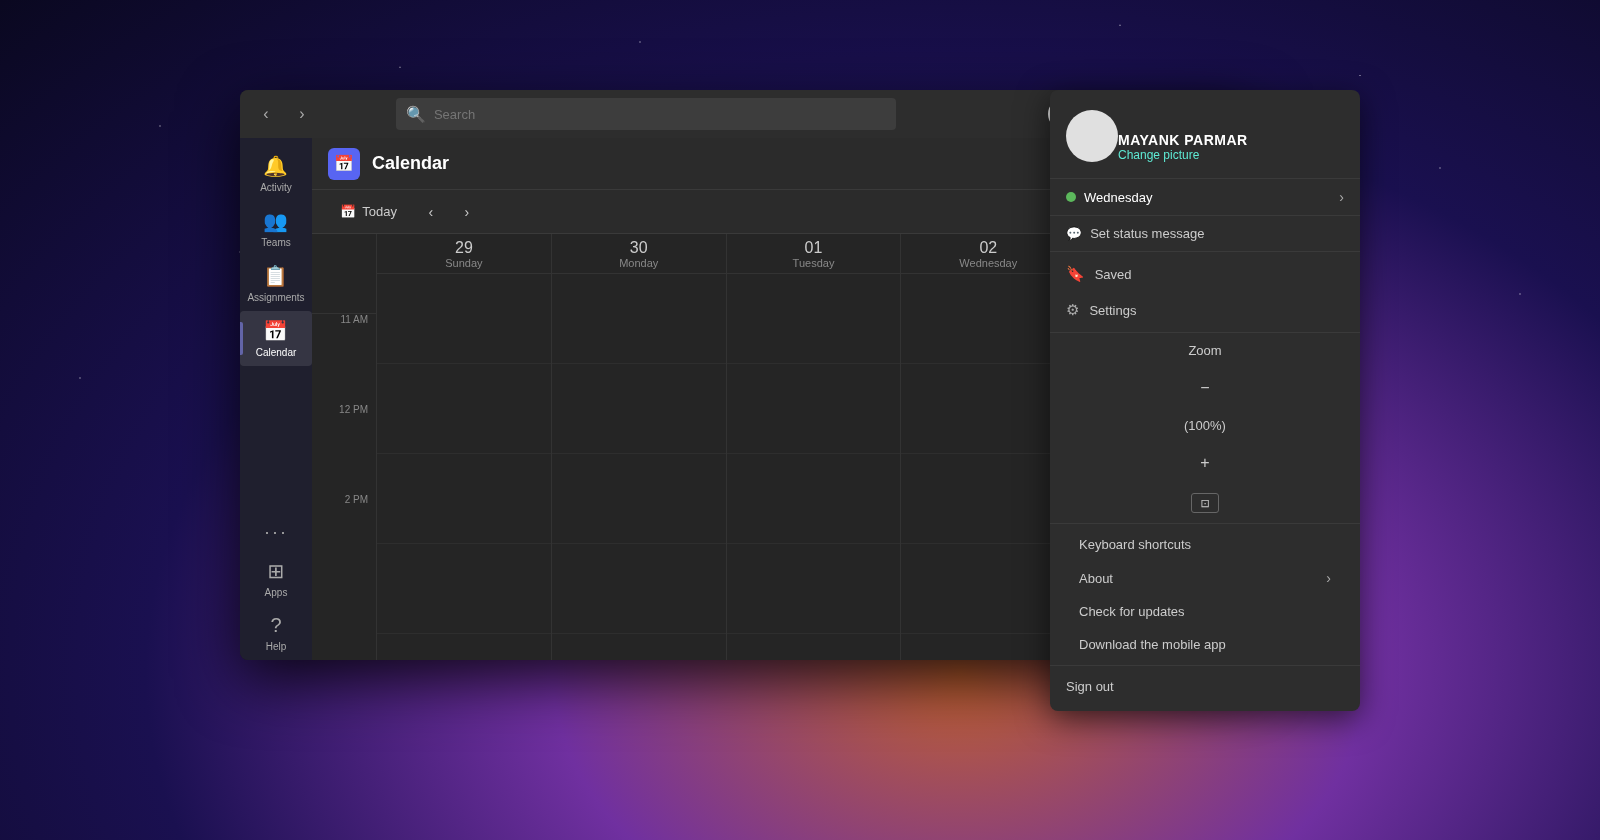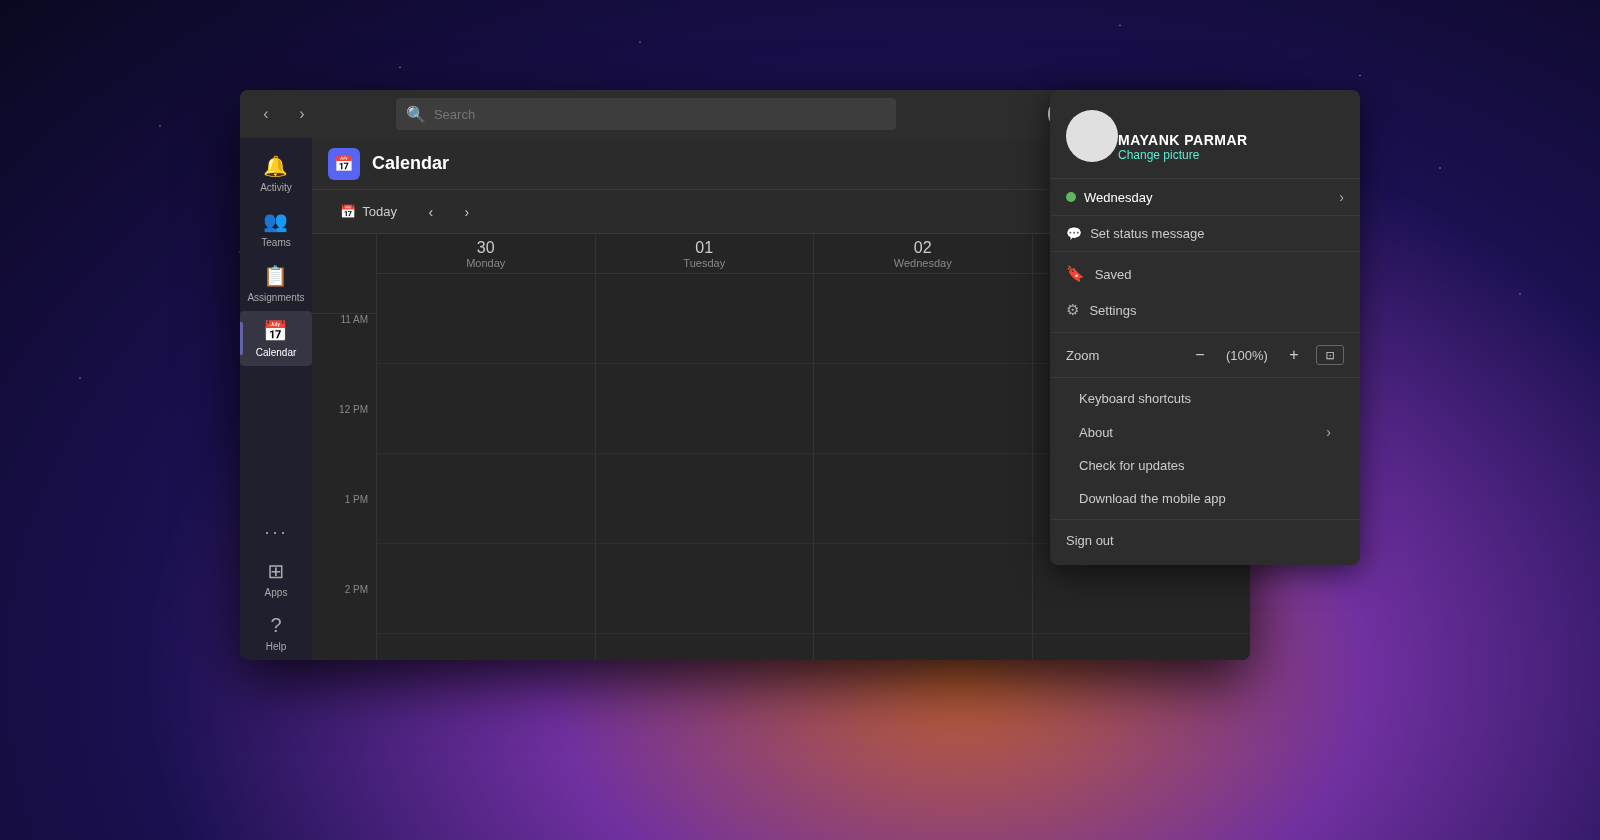--- a/index.html
+++ b/index.html
@@ -410,21 +410,22 @@
       color: #ccc;
       font-size: 13px;
     }
     .menu-item-icon { font-size: 15px; color: #aaa; }
 
     .zoom-row {
       display: flex;
       align-items: center;
       padding: 10px 16px;
       border-bottom: 1px solid #3a3a3a;
-      gap: 10px;
+      gap: 18px;
+      flex-direction: column;
     }
     .zoom-label { color: #ccc; font-size: 13px; flex: 1; }
     .zoom-btn {
       width: 24px;
       height: 24px;
       border: none;
       background: transparent;
       color: #ccc;
       cursor: pointer;
       font-size: 16px;
@@ -544,25 +545,34 @@
         <button class="cal-nav-btn">‹</button>
         <button class="cal-nav-btn">›</button>
       </div>
 
       <div class="calendar-grid">
 
         <div class="time-col">
           <div style="height:40px;border-bottom:1px solid #333;"></div>
           <div class="time-slot">11 AM</div>
           <div class="time-slot">12 PM</div>
-          <div class="time-slot">1 PM</div>
           <div class="time-slot">2 PM</div>
         </div>
 
         <div class="day-columns">
+          <div class="day-col">
+            <div class="day-header">
+              <span class="day-num">29</span>
+              <span>Sunday</span>
+            </div>
+            <div class="day-cell"></div>
+            <div class="day-cell"></div>
+            <div class="day-cell"></div>
+            <div class="day-cell"></div>
+          </div>
           <div class="day-col">
             <div class="day-header">
               <span class="day-num">30</span>
               <span>Monday</span>
             </div>
             <div class="day-cell"></div>
             <div class="day-cell"></div>
             <div class="day-cell"></div>
             <div class="day-cell"></div>
           </div>

